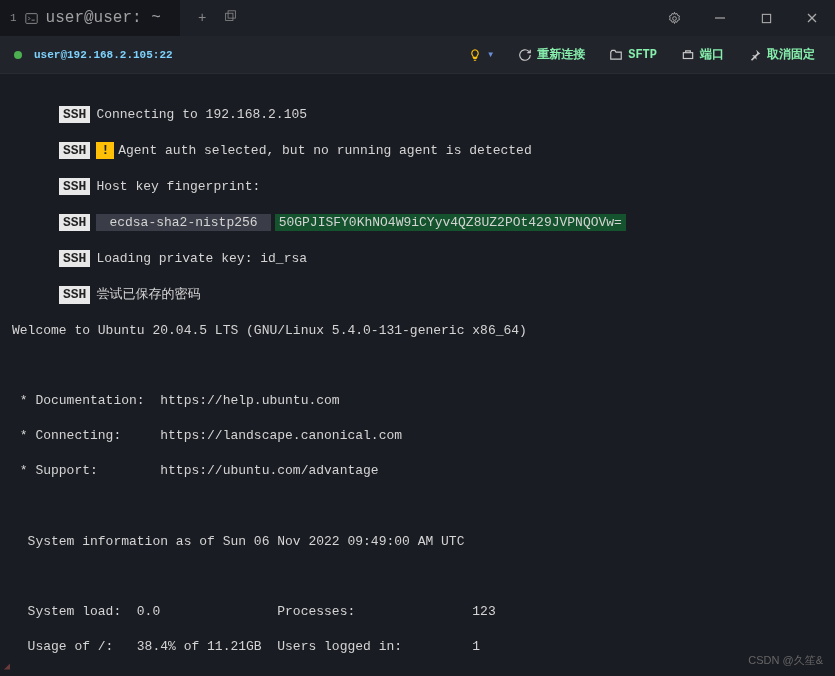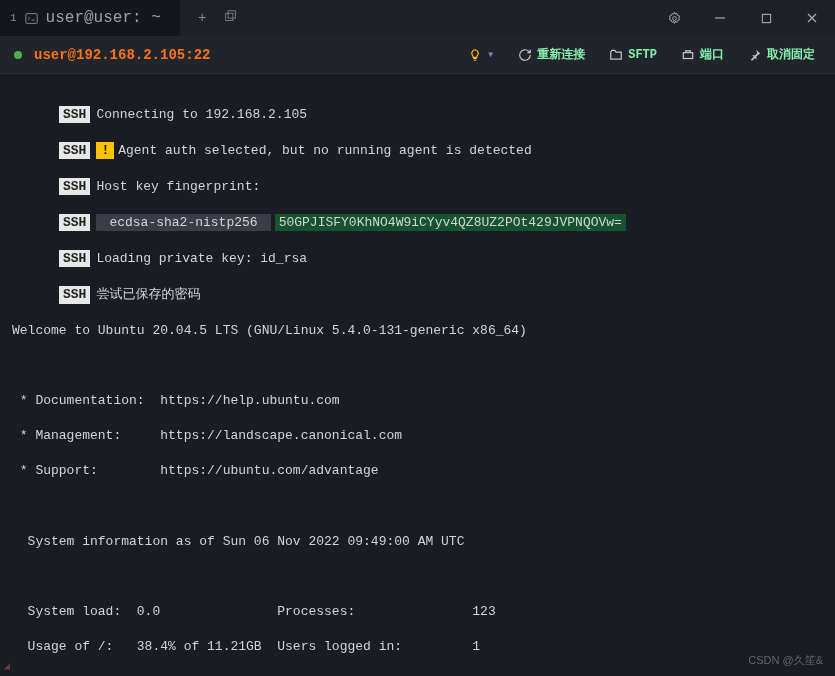--- a/index.html
+++ b/index.html
@@ -26,21 +26,21 @@
   .spacer { flex:1; }
   .win-controls { display:flex; align-items:center; gap:0; }
   .win-btn { width:46px; height:36px; display:flex; align-items:center; justify-content:center; color:#aaa; }
   .win-btn svg { stroke:#aaa; }
   .toolbar {
     height: 38px; background: #22242c;
     display: flex; align-items: center; padding: 0 14px; gap: 12px;
     border-bottom: 1px solid #2a2c34;
   }
   .status-dot { width:8px; height:8px; border-radius:50%; background:#4caf50; }
-  .conn-label { font-weight:bold; color:#f97316; font-size:14px; }
+  .conn-label { font-weight:bold; color:#7dd3fc; font-size:11px; }
   .toolbar .spacer { flex:1; }
   .tool-item { display:flex; align-items:center; gap:5px; font-size:12px; color:#86efac; cursor:pointer; padding:0 6px; font-weight:bold; }
   .tool-item svg, .tool-item .ico { width:14px; height:14px; }
   .bulb { color:#ffc107; }
   .terminal {
     padding: 14px 12px; line-height: 1.35;
     font-size: 13px; white-space: pre;
   }
   .ssh-row { display:flex; align-items:center; margin-bottom:1px; }
   .ssh-tag { background:#e8e8e8; color:#222; padding:0 4px; font-weight:bold; margin-right:6px;margin-left:47px; }
@@ -149,21 +149,21 @@
 <div class="terminal">
 <div class="ssh-row"><span class="ssh-tag">SSH</span><span>Connecting to 192.168.2.105</span></div>
 <div class="ssh-row"><span class="ssh-tag">SSH</span><span class="warn-tag">!</span><span>Agent auth selected, but no running agent is detected</span></div>
 <div class="ssh-row"><span class="ssh-tag">SSH</span><span>Host key fingerprint:</span></div>
 <div class="ssh-row"><span class="ssh-tag">SSH</span><span class="hl1">ecdsa-sha2-nistp256</span><span class="hl2">50GPJISFY0KhNO4W9iCYyv4QZ8UZ2POt429JVPNQOVw=</span></div>
 <div class="ssh-row"><span class="ssh-tag">SSH</span><span>Loading private key: id_rsa</span></div>
 <div class="ssh-row"><span class="ssh-tag">SSH</span><span>尝试已保存的密码</span></div>
 <div>Welcome to Ubuntu 20.04.5 LTS (GNU/Linux 5.4.0-131-generic x86_64)</div>
 <div> </div>
 <div> * Documentation:  https://help.ubuntu.com</div>
-<div> * Management:     https://landscape.canonical.com</div>
+<div> * Connecting:     https://landscape.canonical.com</div>
 <div> * Support:        https://ubuntu.com/advantage</div>
 <div> </div>
 <div>  System information as of Sun 06 Nov 2022 09:49:00 AM UTC</div>
 <div> </div>
 <div>  System load:  0.0               Processes:               123</div>
 <div>  Usage of /:   38.4% of 11.21GB  Users logged in:         1</div>
 <div>  Memory usage: 12%               IPv4 address for enp0s3: 192.168.2.105</div>
 
 
 

